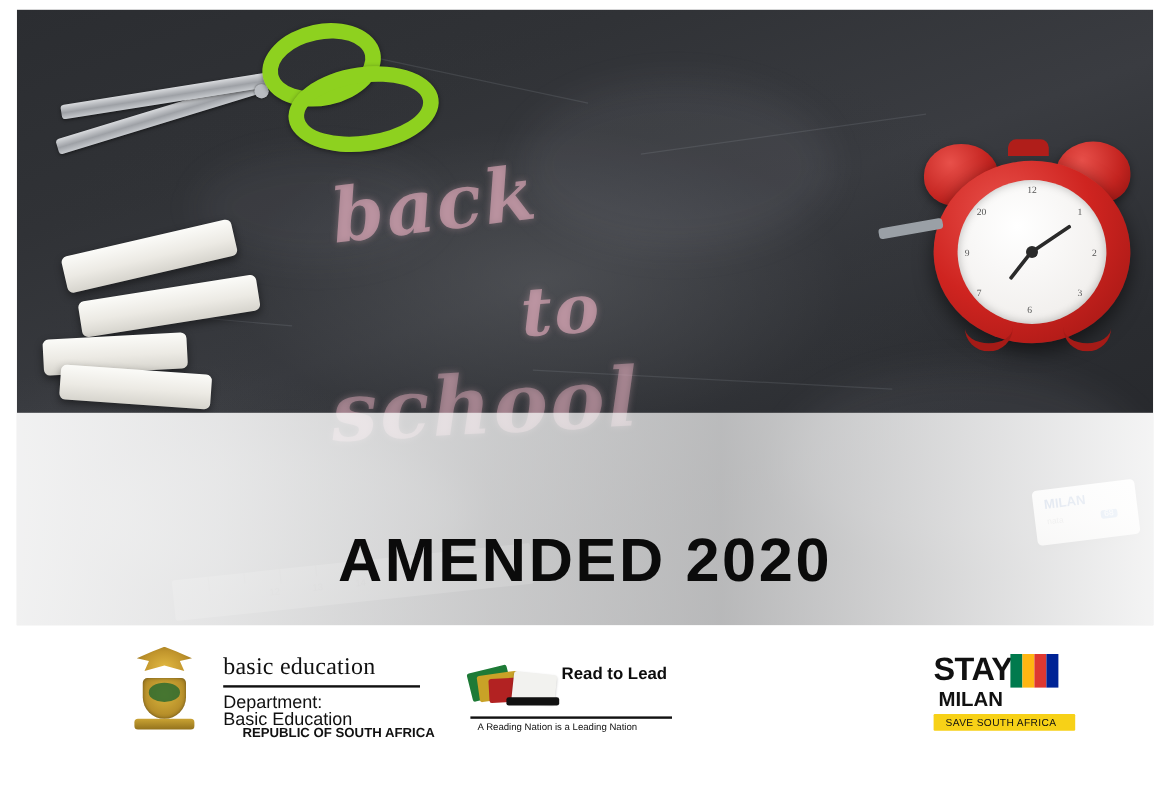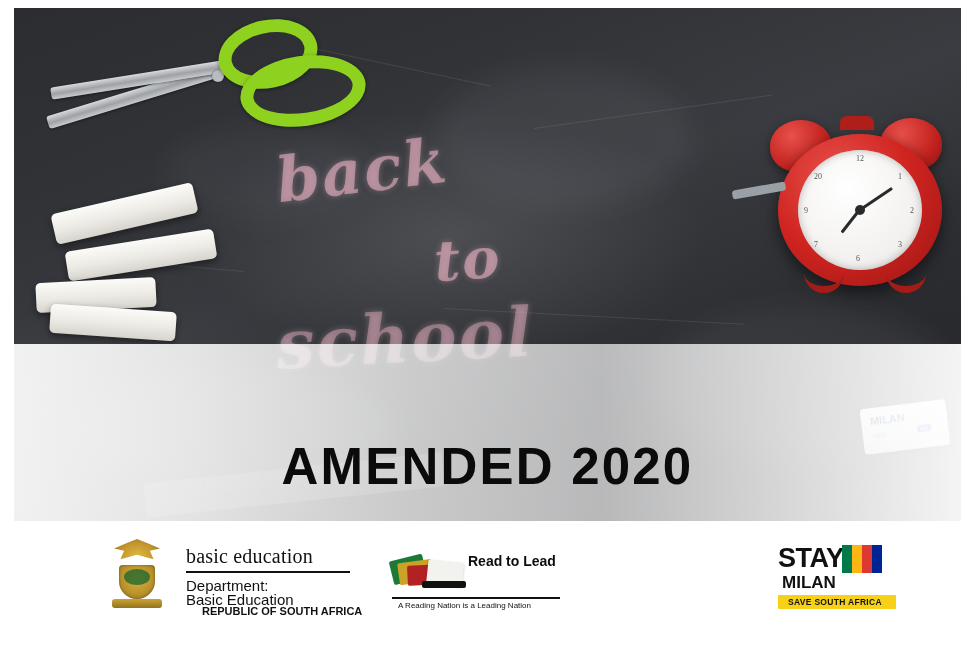--- a/index.html
+++ b/index.html
@@ -371,21 +371,21 @@
     font-family: "Liberation Sans", sans-serif;
   }
   .sh-bar {
     position: absolute;
     background: #f7d117;
     border-radius: 1px;
   }
   .sh-bar-text {
     position: absolute;
     font-size: 8.5px;
-    font-weight: 700;
+    font-weight: 400;
     color: #111;
     letter-spacing: 0.3px;
     font-family: "Liberation Sans", sans-serif;
   }
   .flagbar { position: absolute; }
 </style>
 </head>
 <body>
 
 <div id="page">

